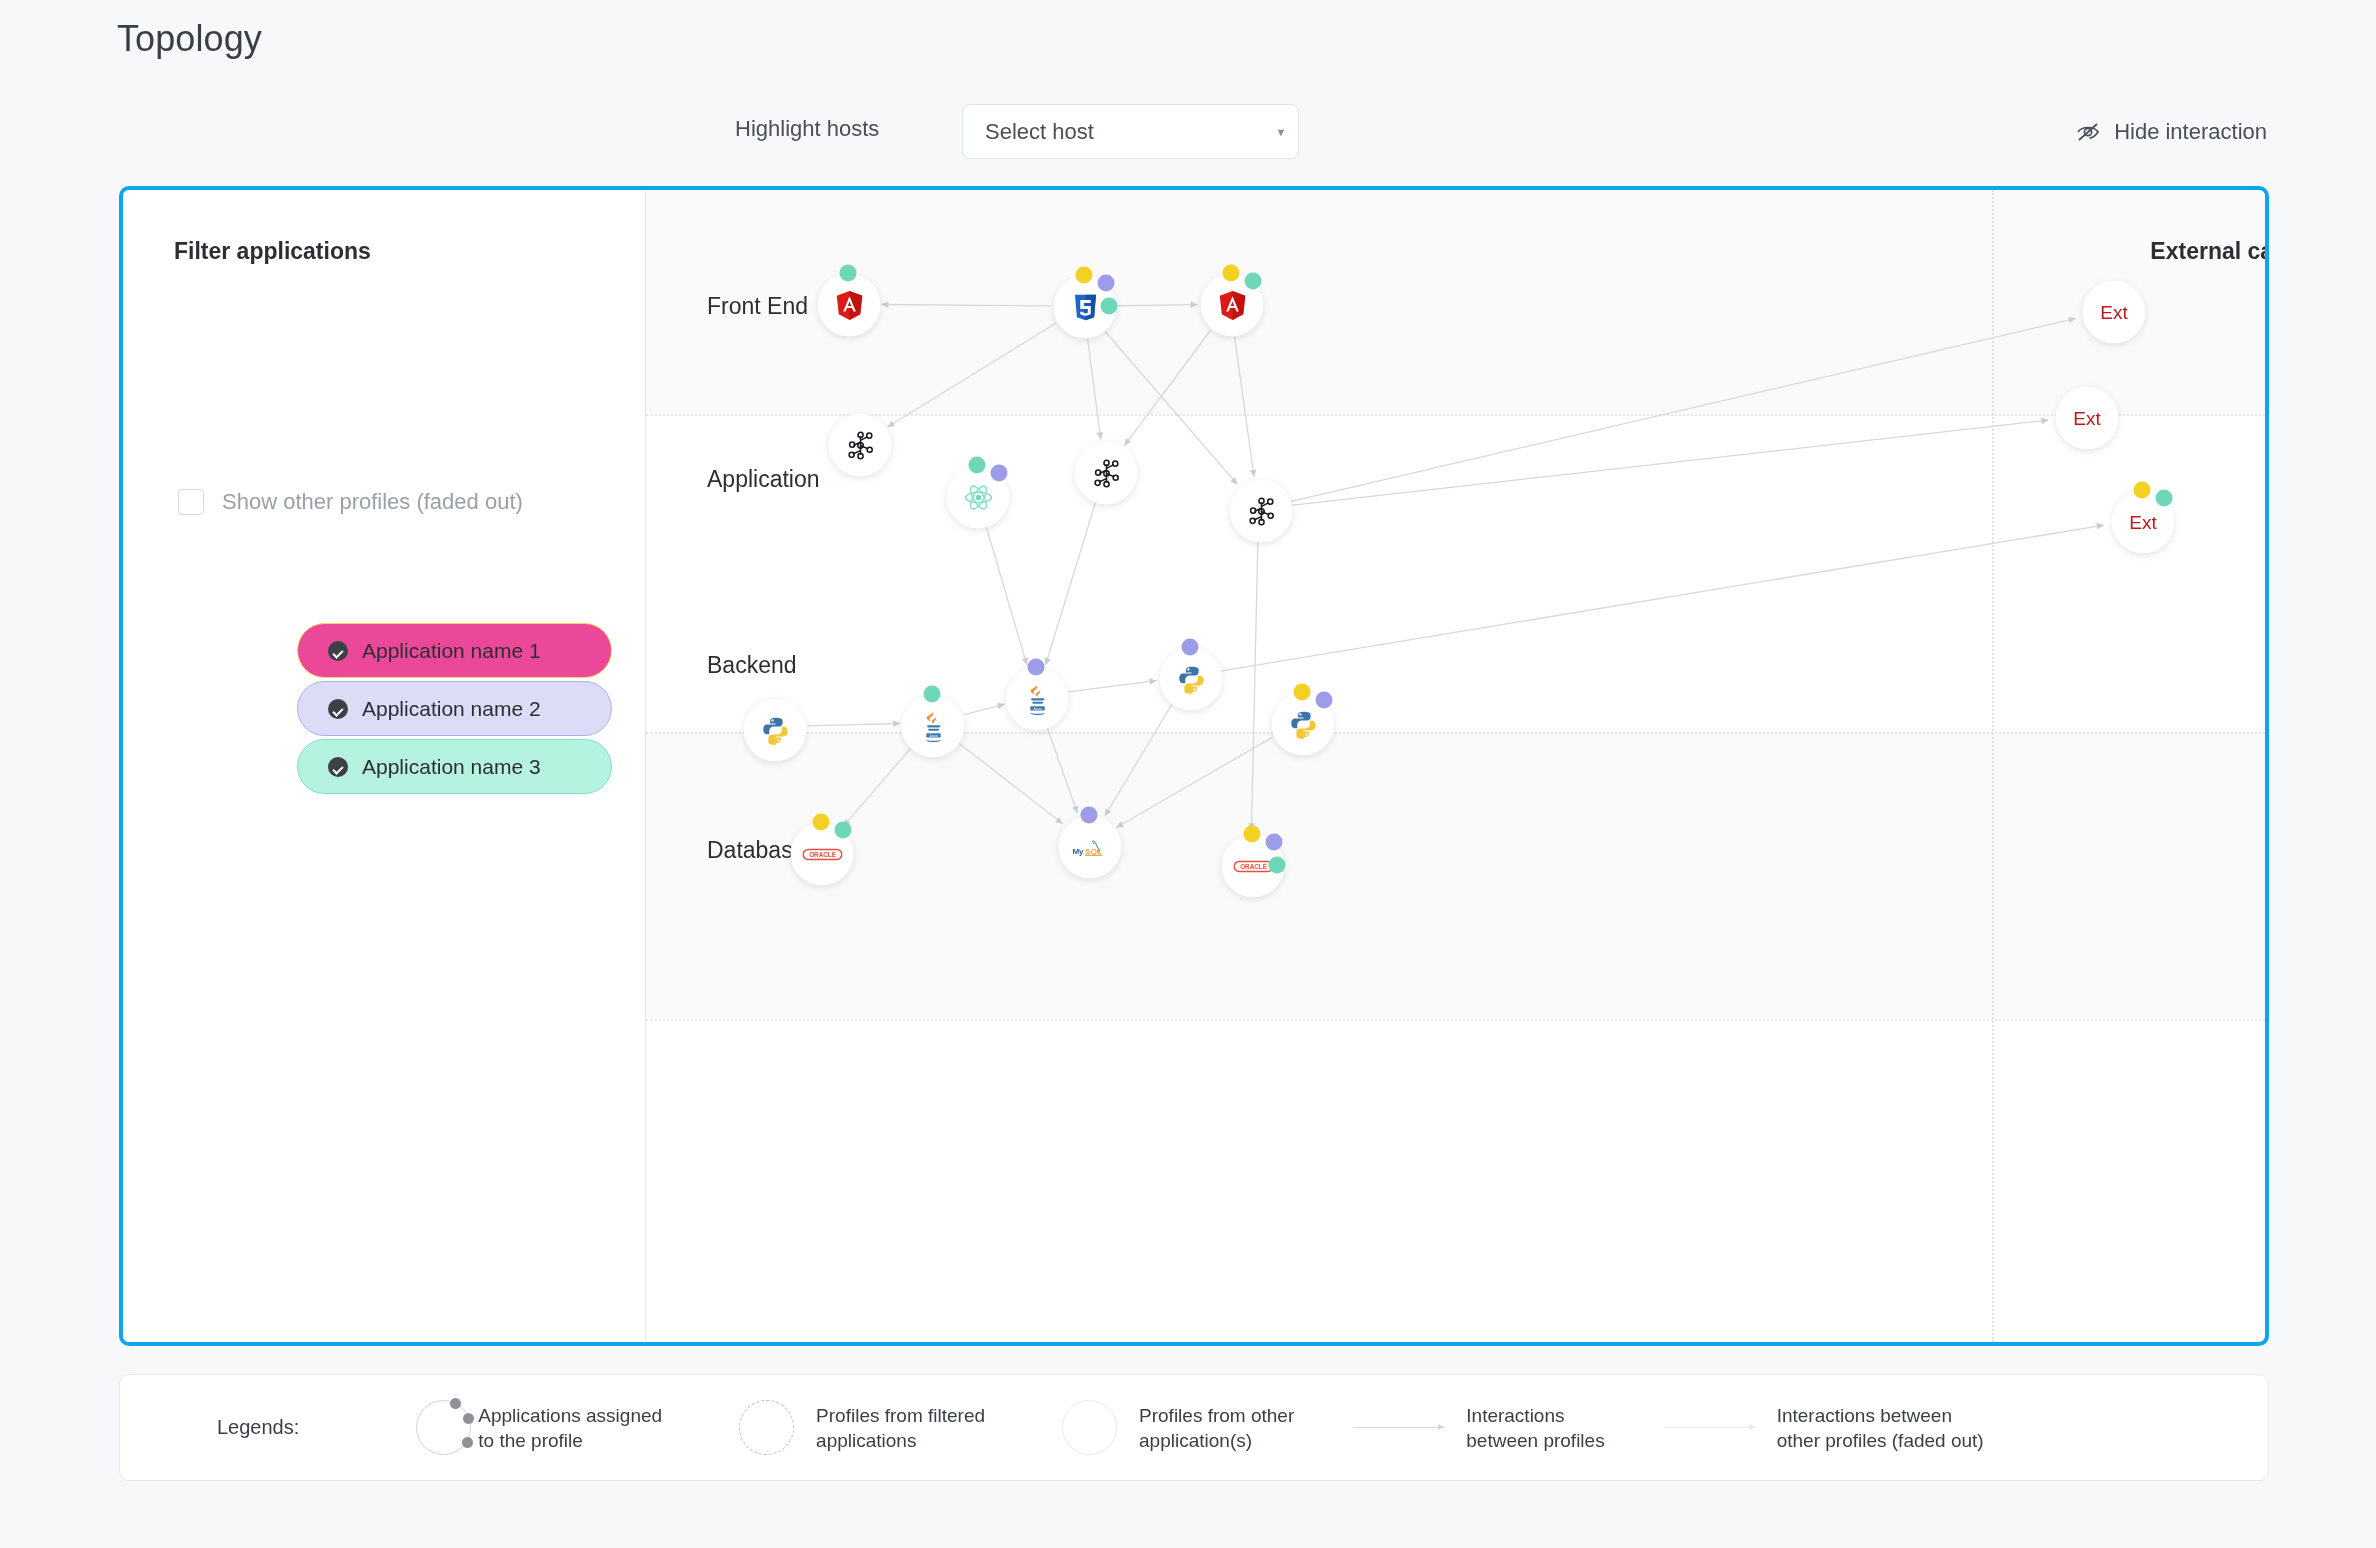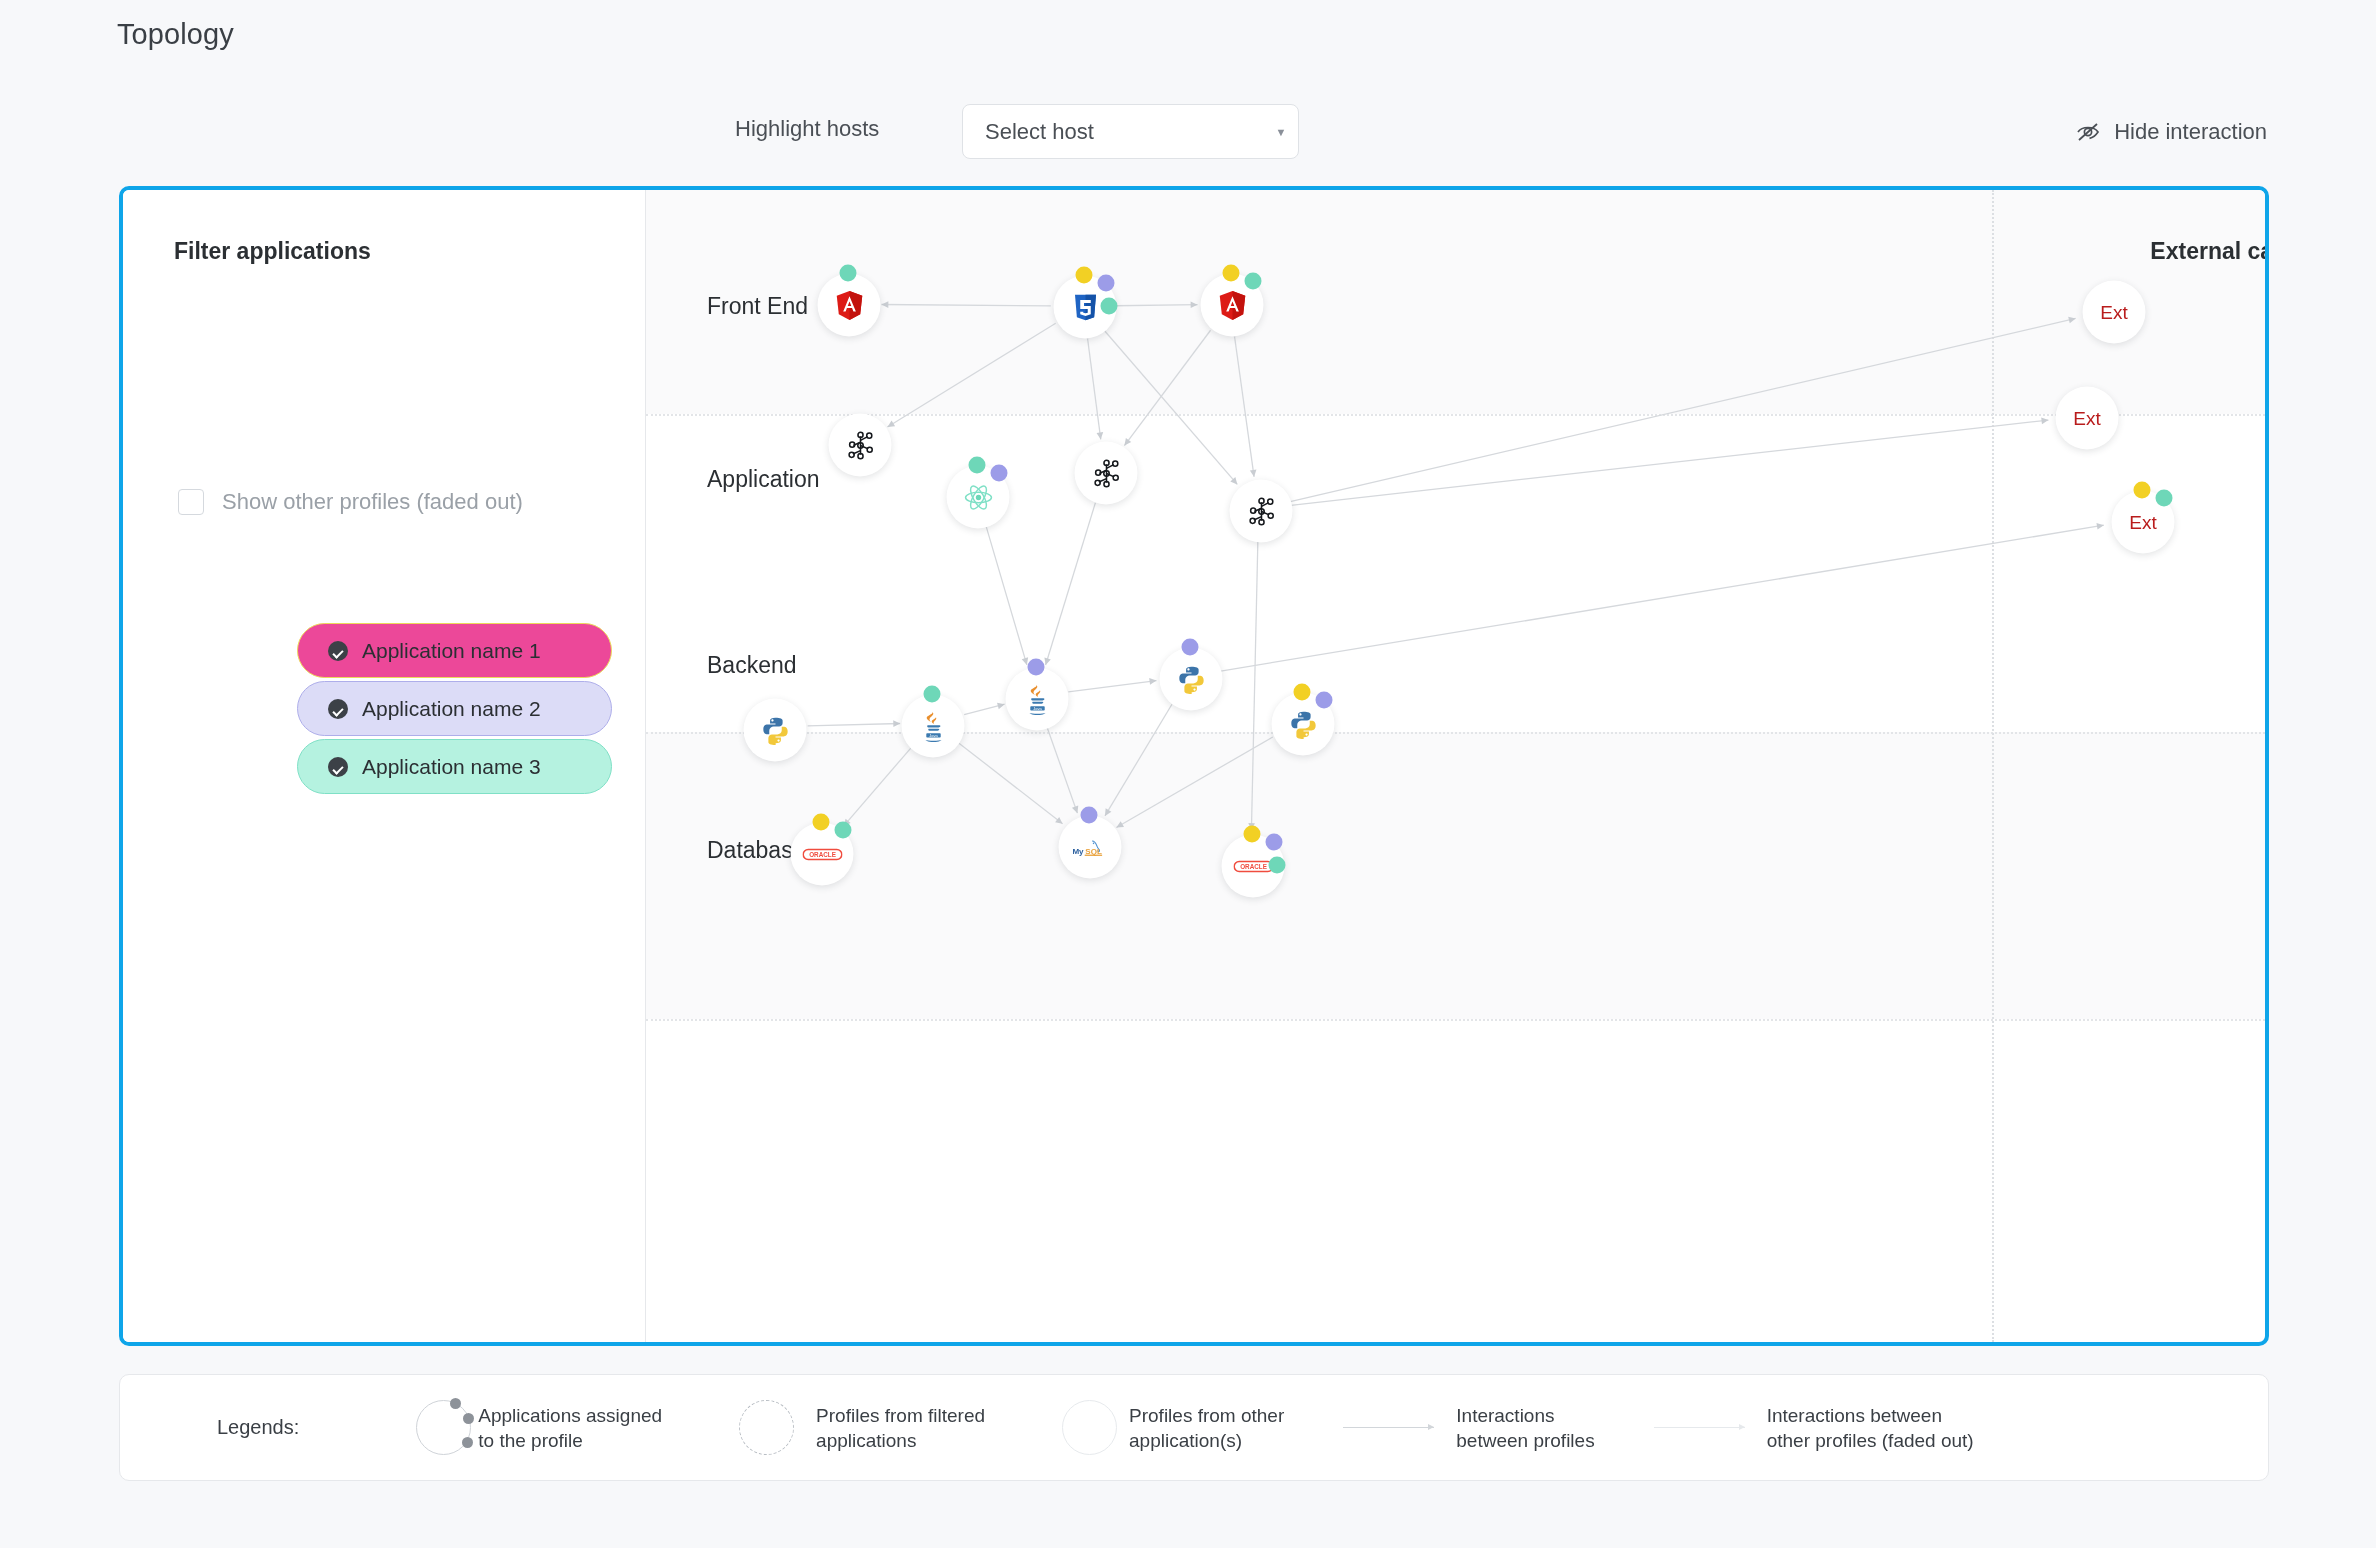--- a/index.html
+++ b/index.html
@@ -9,21 +9,21 @@
     background: #f7f8fa;
     font-family: "Liberation Sans", sans-serif;
     color: #2b2f33;
     overflow: hidden;
     position: relative;
   }
 
   
   #page-title {
     position: absolute; left: 117px; top: 18px;
-    font-size: 29px; font-weight: 400; color: #3a3f45;
+    font-size: 36px; font-weight: 400; color: #3a3f45;
     letter-spacing: 0.1px;
   }
 
   
   #topbar {
     position: absolute; left: 0; top: 99px; width: 2376px; height: 69px;
   }
   #highlight-label {
     position: absolute; left: 735px; top: 116px;
     font-size: 22px; color: #4a4f55;
@@ -496,21 +496,21 @@
         <div class="leg-text" style="margin-left: 7px;">Applications assigned
 to the profile</div>
       </div>
       <div class="leg-item" style="margin-left: 77px;">
         <div class="leg-circle dashed"></div>
         <div class="leg-text" style="margin-left: 22px;">Profiles from filtered
 applications</div>
       </div>
       <div class="leg-item" style="margin-left: 77px;">
         <div class="leg-circle faded"></div>
-        <div class="leg-text" style="margin-left: 12px;">Profiles from other
+        <div class="leg-text" style="margin-left: 22px;">Profiles from other
 application(s)</div>
       </div>
       <div class="leg-item" style="margin-left: 59px;">
         <div class="leg-line"></div>
         <div class="leg-text" style="margin-left: 22px;">Interactions
 between profiles</div>
       </div>
       <div class="leg-item" style="margin-left: 59px;">
         <div class="leg-line faded"></div>
         <div class="leg-text" style="margin-left: 22px;">Interactions between

